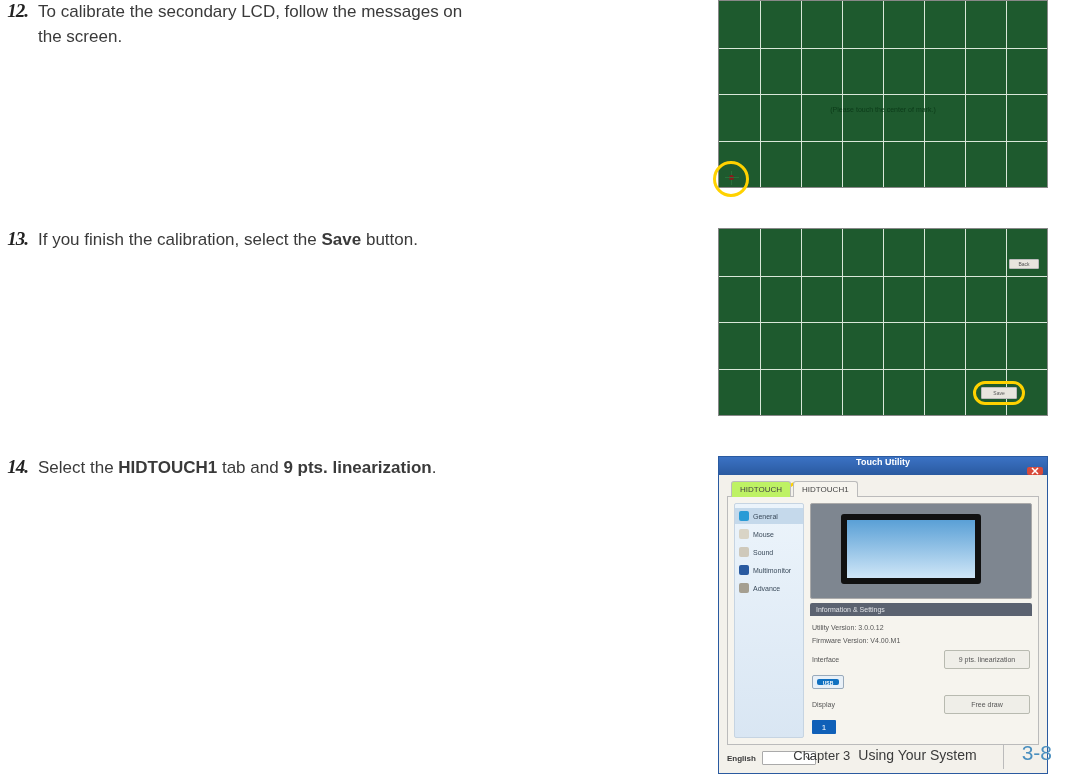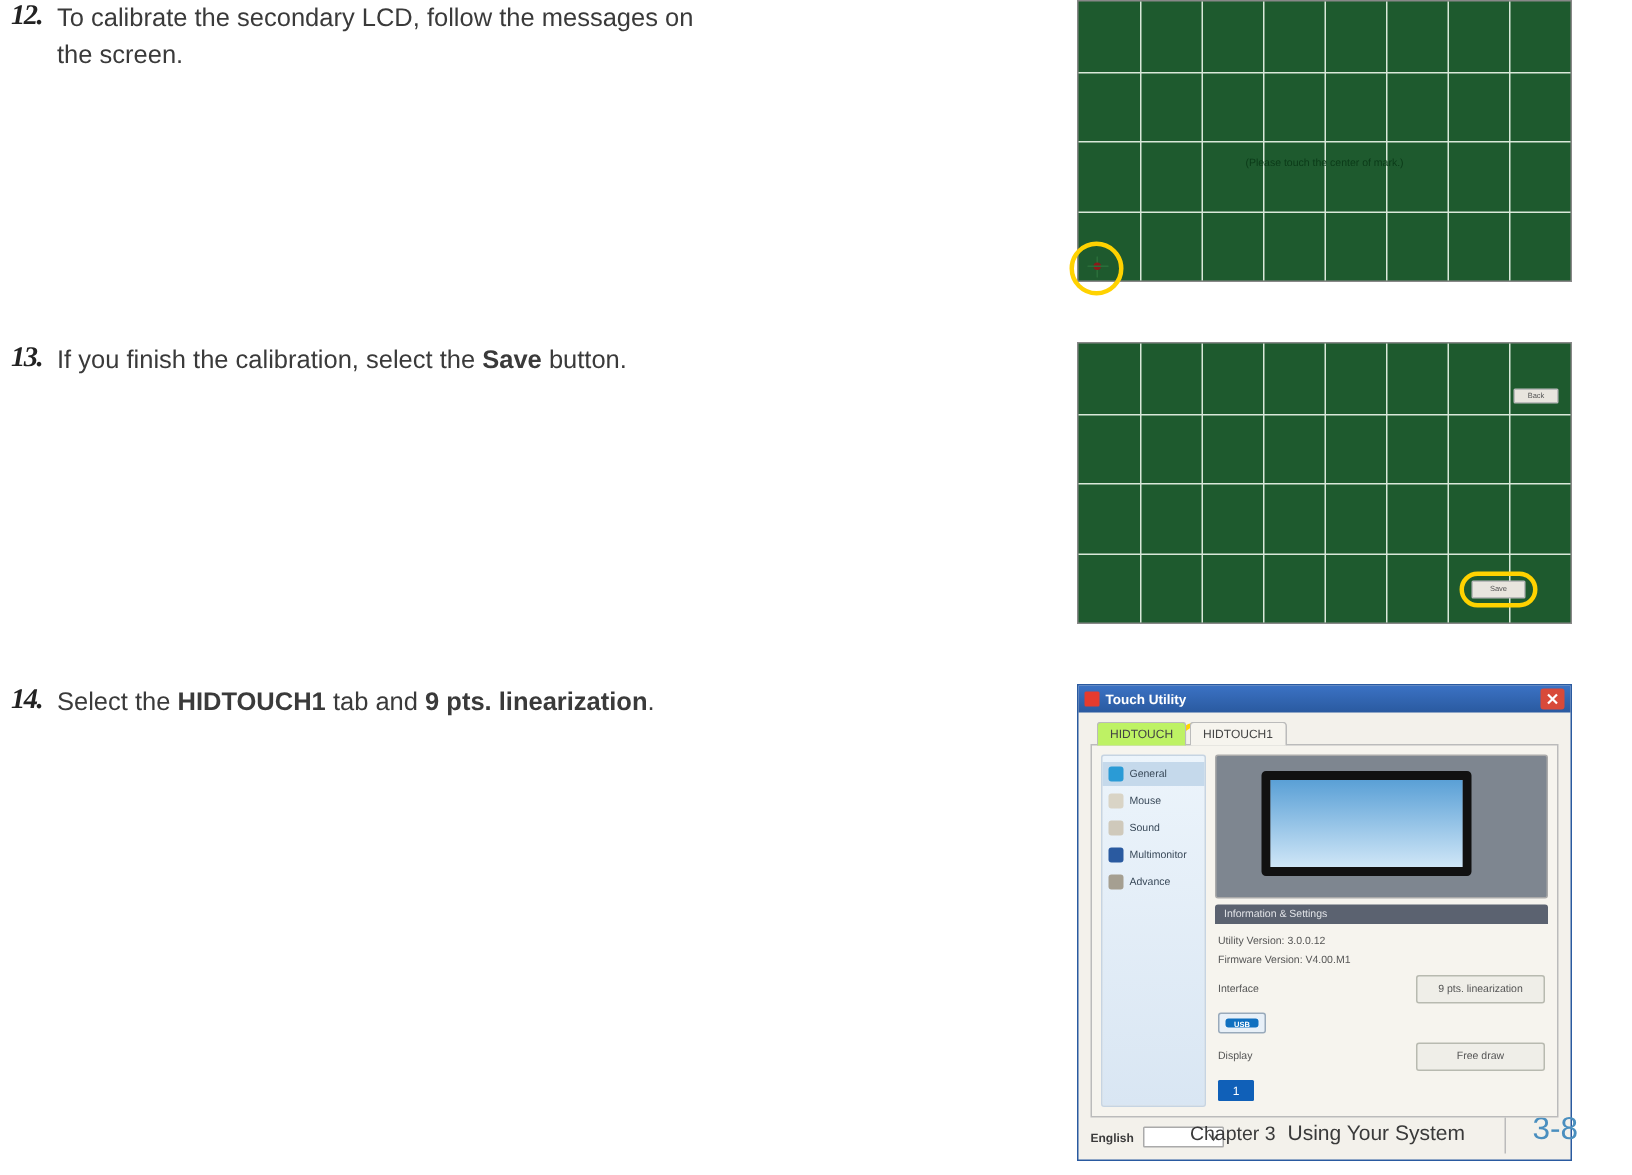--- a/index.html
+++ b/index.html
@@ -128,20 +128,21 @@
   }
   .util-titlebar {
     height: 18px;
     background: linear-gradient(#3b72c4, #2a5aa0);
     display: flex;
     align-items: center;
     padding: 0 4px;
     color: #fff;
     font-weight: 600;
     font-size: 9px;
+    flex-direction: column;
   }
   .util-title-icon {
     width: 10px; height: 10px;
     background: #e63b2e;
     margin-right: 4px;
     border-radius: 1px;
   }
   .util-close {
     margin-left: auto;
     width: 16px; height: 14px;

